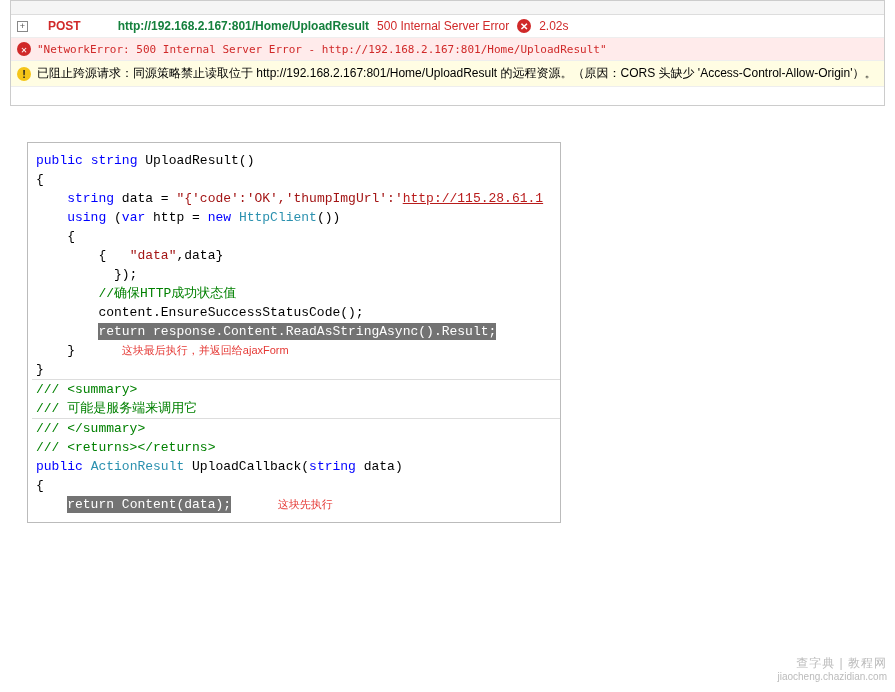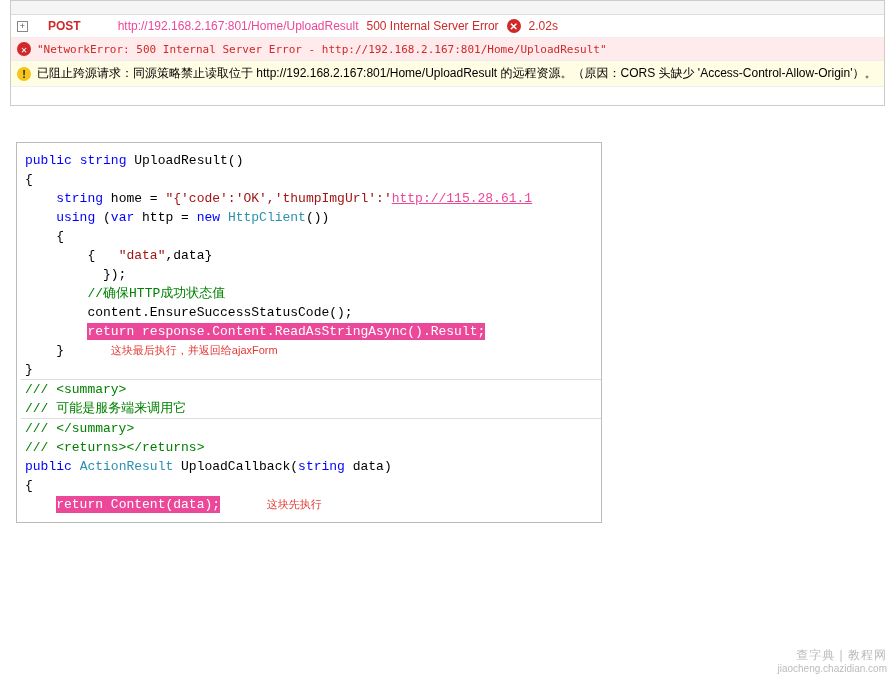--- a/index.html
+++ b/index.html
@@ -30,21 +30,21 @@
       height: 11px;
       border: 1px solid #888;
       display: flex;
       align-items: center;
       justify-content: center;
       font-size: 9px;
       color: #555;
       cursor: pointer;
     }
     .method { color: #d02929; font-weight: bold; margin-left: 12px; }
-    .url { color: #ec4899; font-weight: normal; padding-left: 29px; }
+    .url { color: #15803d; font-weight: bold; padding-left: 29px; }
     .status-text { color: #d02929; }
     .error-circle {
       width: 14px; height: 14px; border-radius: 50%;
       background: #d02929; color: #fff; font-size: 10px;
       display: inline-flex; align-items: center; justify-content: center;
       font-weight: bold;
     }
     .duration { color: #d02929; }
 
     .error-row {
@@ -71,48 +71,48 @@
     .warn-circle {
       width: 14px; height: 14px; border-radius: 50%;
       background: #f5c518; color: #222; font-size: 11px;
       display: inline-flex; align-items: center; justify-content: center;
       font-weight: bold;
     }
     .bottom-spacer { height: 18px; }
 
     
     .code-panel {
-      margin: 36px 10px 0 16px;
+      margin: 36px 10px 0 27px;
       border: 1px solid #bbb;
-      width: 586px;
+      width: 534px;
       background: #fff;
       font-family: Consolas, "Courier New", monospace;
       font-size: 13px;
       line-height: 19px;
       position: relative;
       padding: 8px 0 8px 4px;
       overflow: hidden;
     }
     .code-line { white-space: pre; padding: 0 4px; }
 
     .kw { color: #0000ff; }
     .type { color: #2b91af; }
     .str { color: #a31515; }
     .cmt { color: #008000; }
-    .link { color: #ec4899; text-decoration: underline; }
-    .hl { background: #ec4899; color: #fff; padding: 1px 0; }
+    .link { color: #b91c1c; text-decoration: underline; }
+    .hl { background: #737373; color: #fff; padding: 1px 0; }
 
     .divider { border-top: 1px solid #ddd; margin: 0; }
 
     .anno-red { color: #e53935; font-family: "Microsoft YaHei", sans-serif; font-size: 11px; }
 
     .watermark {
       position: fixed;
       right: 8px;
-      bottom: 16px;
+      bottom: 8px;
       text-align: right;
       font-size: 12px;
       color: #bbb;
       line-height: 14px;
     }
     .watermark .wm1 { letter-spacing: 1px; }
     .watermark .wm2 { font-size: 10px; padding-left: 44px; }
   </style>
 </head>
 <body>
@@ -138,21 +138,21 @@
     <span class="warn-circle">!</span>
     <span>已阻止跨源请求：同源策略禁止读取位于 http://192.168.2.167:801/Home/UploadResult 的远程资源。（原因：CORS 头缺少 'Access-Control-Allow-Origin'）。</span>
   </div>
 
   <div class="bottom-spacer"></div>
 </div>
 
 <div class="code-panel">
   <div class="code-line"><span class="kw">public</span> <span class="kw">string</span><span> UploadResult()</span></div>
   <div class="code-line">{</div>
-  <div class="code-line">    <span class="kw">string</span><span> home = </span><span class="str">"{'code':'OK','thumpImgUrl':'</span><span class="link">http://115.28.61.1</span></div>
+  <div class="code-line">    <span class="kw">string</span><span> data = </span><span class="str">"{'code':'OK','thumpImgUrl':'</span><span class="link">http://115.28.61.1</span></div>
   <div class="code-line"></div>
   <div class="code-line">    <span class="kw">using</span><span> (</span><span class="kw">var</span><span> http = </span><span class="kw">new</span><span> </span><span class="type">HttpClient</span><span>())</span></div>
   <div class="code-line">    {</div>
   <div class="code-line"><span>        {   </span><span class="str">"data"</span><span>,data}</span></div>
   <div class="code-line">          });</div>
   <div class="code-line">        <span class="cmt">//确保HTTP成功状态值</span></div>
   <div class="code-line">        content.EnsureSuccessStatusCode();</div>
   <div class="code-line"></div>
   <div class="code-line">        <span class="hl">return response.Content.ReadAsStringAsync().Result;</span></div>
   <div class="code-line"></div>

